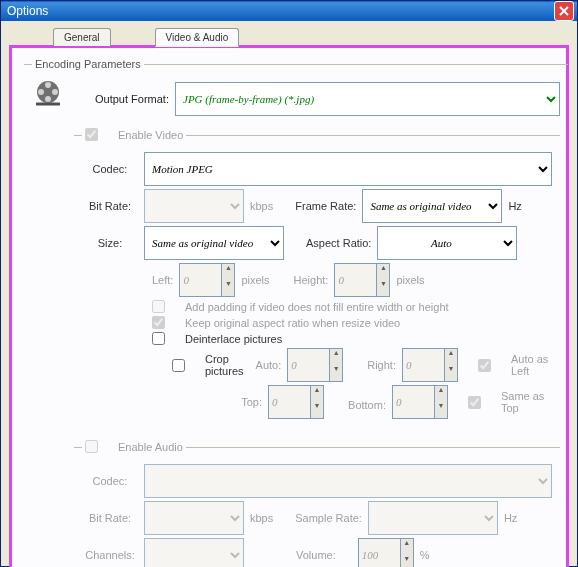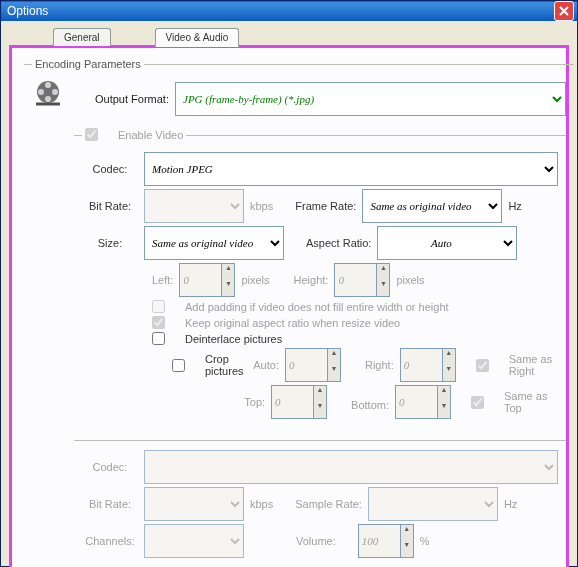--- a/index.html
+++ b/index.html
@@ -178,21 +178,21 @@
                 <span class="spin">
                     <input type="text" disabled="" value="0" style="">
                     <span class="btns">
                       <div>▲</div>
                       <div>▼</div>
                     </span>
                   </span>
                 <span style="flex:0 0 8px;"></span>
                 <span class="chk disabled">
                   <input type="checkbox" checked="" disabled="" style="">
-                  <span class="chk-label">Same as Right</span>
+                  <span class="chk-label">Auto as Left</span>
                 </span>
               </div>
 
               <div class="inner-row col-indent">
                 <span style="width:96px;"></span>
                 <span class="txt" style="color:#a0a0a0;">Top:</span>
                 <span class="spin">
                     <input type="text" disabled="" value="0" style="">
                     <span class="btns">
                       <div>▲</div>
@@ -212,20 +212,26 @@
                 <span class="chk disabled">
                   <input type="checkbox" checked="" disabled="" style="">
                   <span class="chk-label">Same as Top</span>
                 </span>
               </div>
             </fieldset>
 
             <div class="sep"></div>
 
             <fieldset class="disabled" style="border-left:none;border-right:none;border-bottom:none;">
+              <legend>
+                <span class="chk">
+                  <input type="checkbox" disabled="" style="">
+                  <span class="chk-label">Enable Audio</span>
+                </span>
+              </legend>
 
               <div class="inner-row">
                 <span class="lbl">Codec:</span>
                 <select disabled="" class="full-select"><option></option></select>
               </div>
 
               <div class="inner-row">
                 <span class="lbl">Bit Rate:</span>
                 <select disabled="" style="width:100px;"><option></option></select>
                 <span class="txt">kbps</span>

